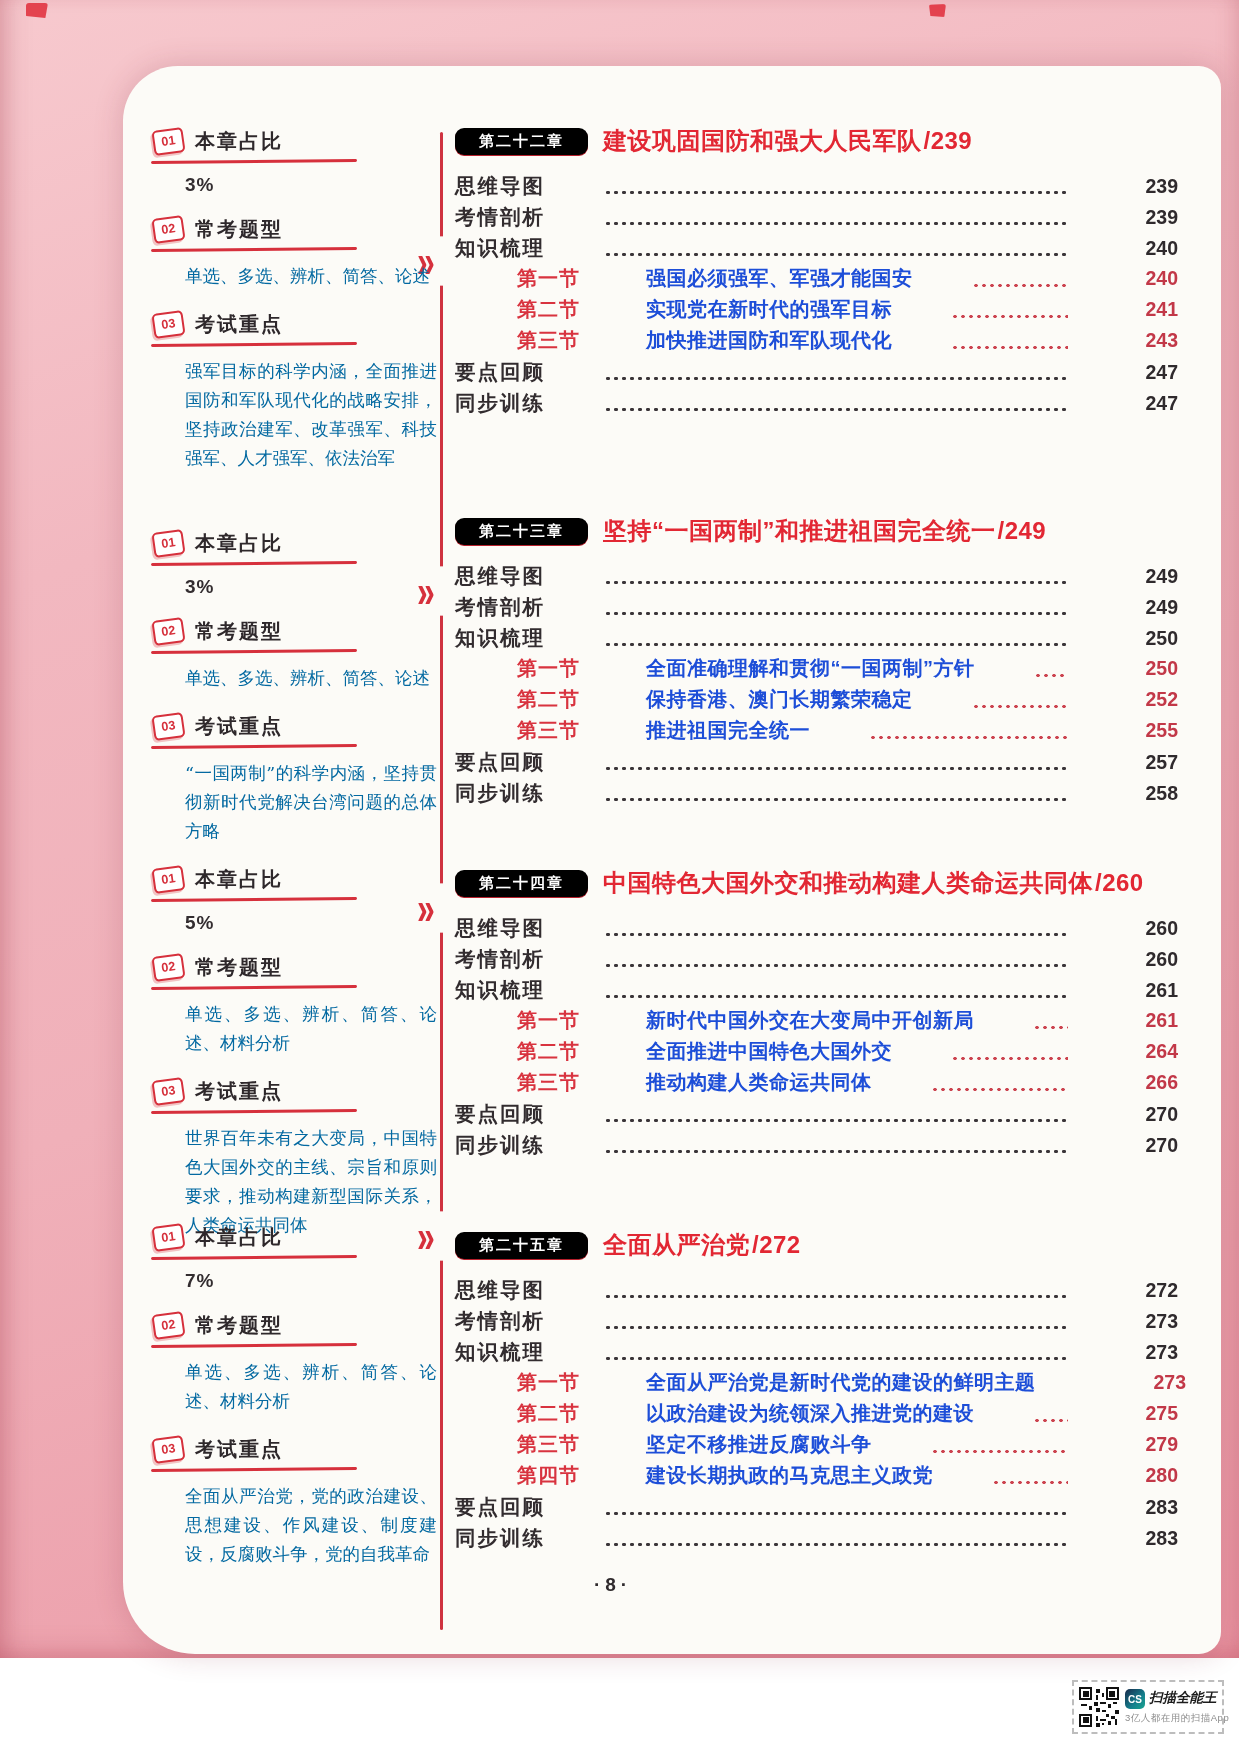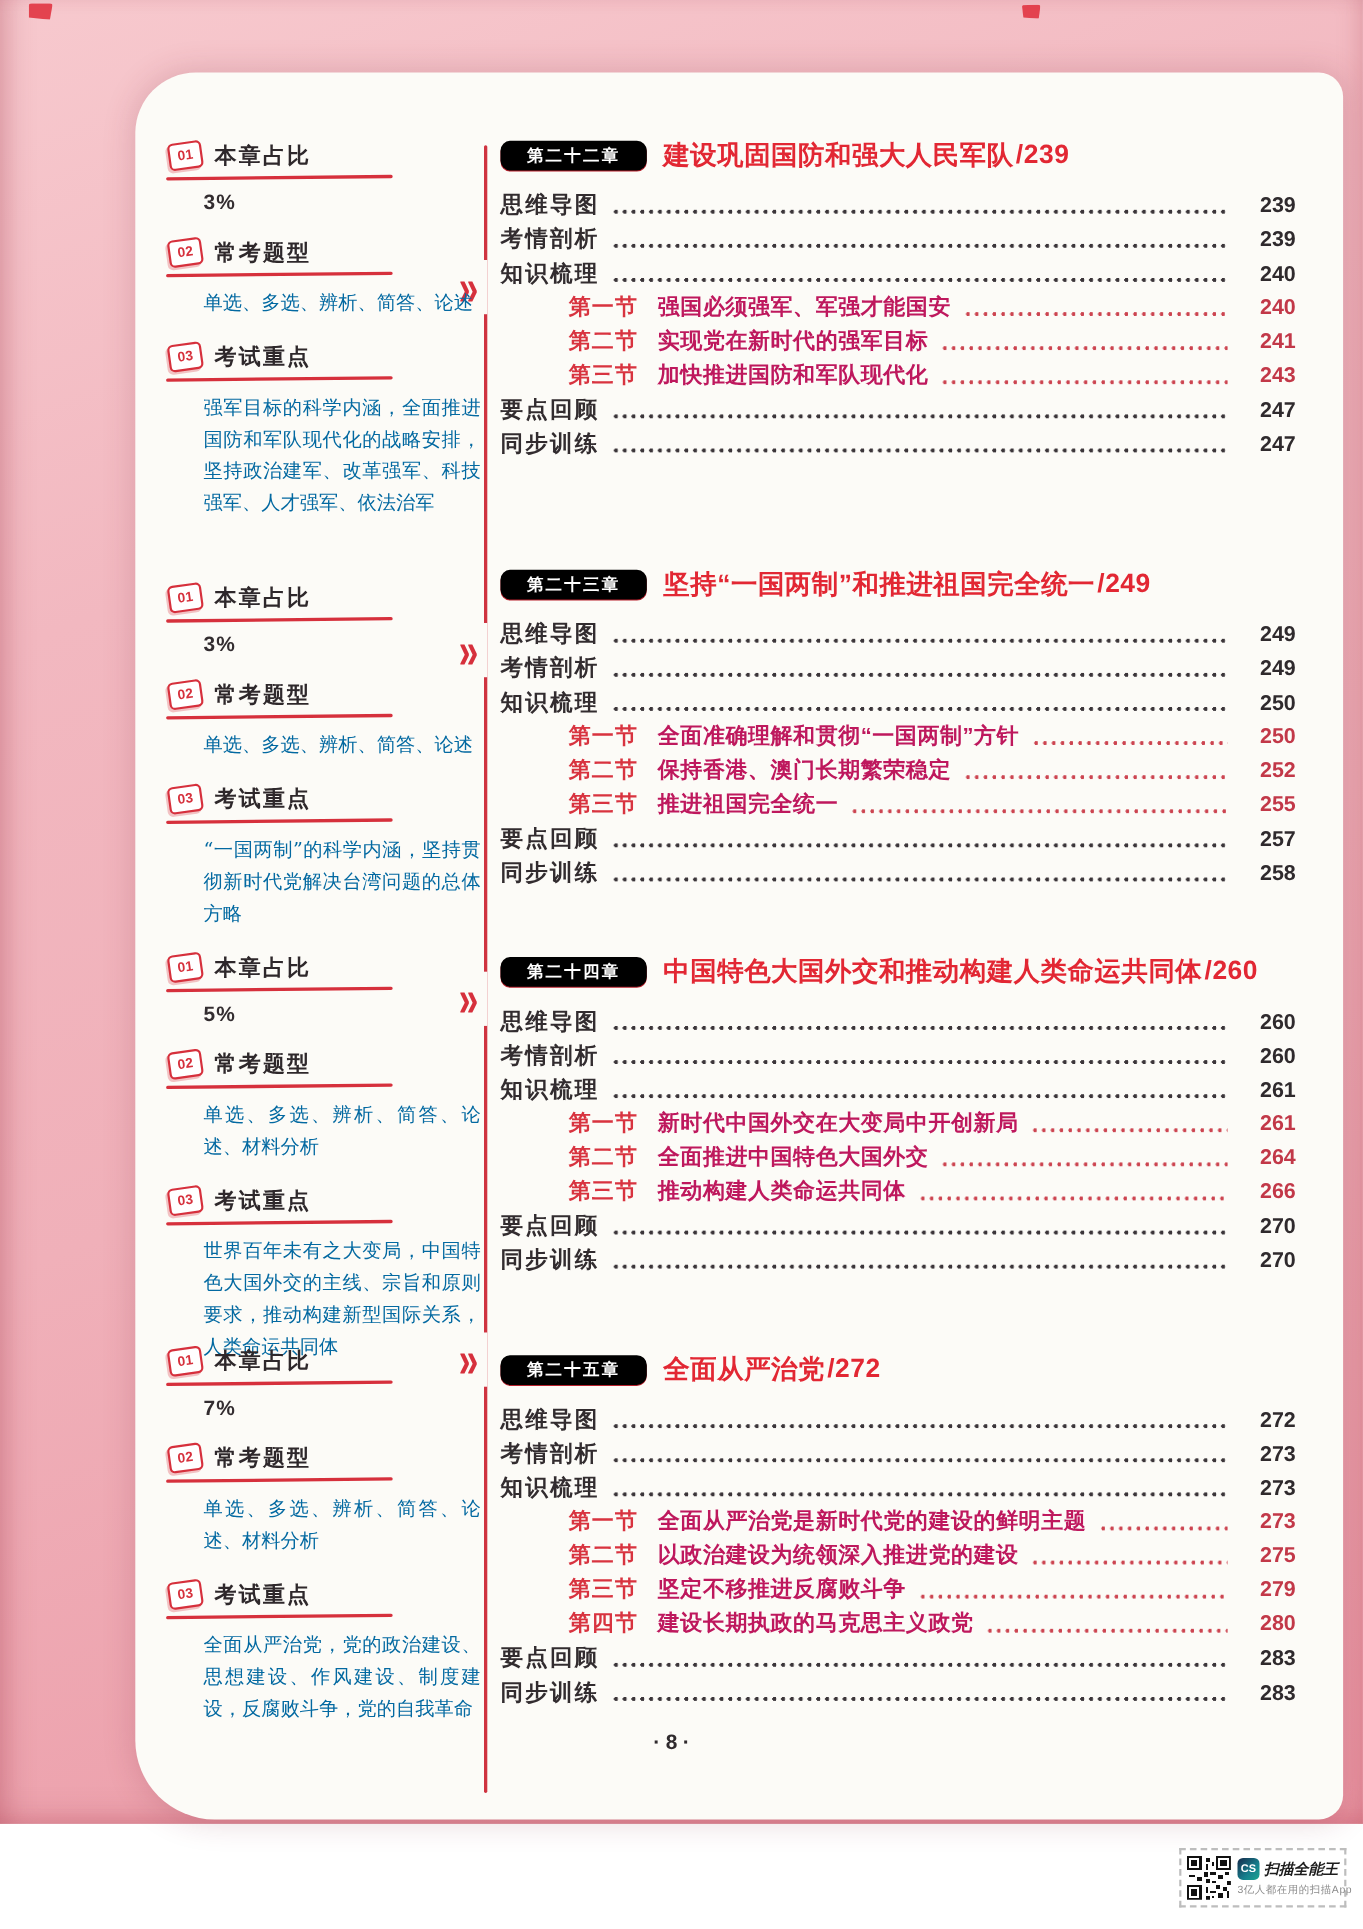--- a/index.html
+++ b/index.html
@@ -33,38 +33,38 @@
   .pct{font-size:19px;font-weight:bold;color:#332d30;letter-spacing:1px;}
   .hand{width:252px;font-size:17.5px;line-height:29px;color:#0369a1;text-align:justify;
     font-family:"DejaVu Serif",serif;}
   
   .chapter{position:absolute;left:332px;width:723px;}
   .chead{display:flex;align-items:center;margin-bottom:12px;height:38px;}
   .cbadge{background:#000000;color:#fff;font-weight:bold;font-size:15px;padding:4px 24px;border-radius:9px;
     letter-spacing:2px;box-shadow:0 1px 0 #b7202c;}
   .ctitle{color:#e22733;font-weight:bold;font-size:24px;margin-left:15px;letter-spacing:.5px;white-space:nowrap;}
   .cpage{margin-left:2px;}
-  .row{display:flex;align-items:baseline;height:31px;}
+  .row{display:flex;align-items:baseline;height:31px;gap:48px;}
   .rlabel{font-weight:bold;font-size:20.5px;color:#322c2f;letter-spacing:2px;white-space:nowrap;}
   .sec{color:#d8333f;font-weight:bold;font-size:20px;margin-left:62px;letter-spacing:1px;white-space:nowrap;}
-  .stitle{color:#be185d;font-weight:bold;font-size:20px;margin-left:18px;letter-spacing:.5px;white-space:nowrap;}
+  .stitle{color:#1d4ed8;font-weight:bold;font-size:20px;margin-left:18px;letter-spacing:.5px;white-space:nowrap;}
   .dots{flex:1;align-self:flex-end;height:7px;margin:0 10px 7px 12px;
     background-image:radial-gradient(circle at 3px 3.5px,#3b3539 1.7px,transparent 2px);
     background-size:8px 7px;background-repeat:repeat-x;}
   .rdots{background-image:radial-gradient(circle at 3px 3.5px,#cc4450 1.6px,transparent 1.9px);}
   .rpage{width:52px;text-align:right;font-size:19.5px;font-weight:600;color:#2f2a2d;}
   .rp-red{color:#c23848;font-weight:bold;}
   .folio{position:absolute;left:420px;top:1508px;width:140px;text-align:center;font-size:19px;font-weight:bold;
     color:#2f2a2d;letter-spacing:5px;}
   
   .wm{position:absolute;left:1072px;top:1680px;width:152px;height:54px;border:2px dashed #bdbdbd;background:#fff;
     display:flex;align-items:center;padding:3px 5px;box-sizing:border-box;}
   .qr{flex:0 0 auto;margin-right:6px;}
   .wm-col{display:flex;flex-direction:column;justify-content:center;min-width:0;}
-  .wm-row{display:flex;align-items:flex-end;}
+  .wm-row{display:flex;align-items:flex-start;}
   .cs-logo{width:20px;height:20px;border-radius:5px;background:linear-gradient(135deg,#17294a 0%,#157f8d 60%,#1aa58f 100%);
     color:#fff;font-size:10px;font-weight:bold;display:flex;align-items:center;justify-content:center;flex:0 0 auto;}
   .wm-name{margin-left:4px;font-size:13.5px;font-weight:bold;color:#1c1c1c;white-space:nowrap;font-style:italic;}
   .wm-tag{margin-top:3px;font-size:9.5px;color:#8c8c8c;letter-spacing:.5px;white-space:nowrap;}
 </style>
 </head>
 <body>
 
 <div class="scan">
   <div class="mark mark-left"></div>

